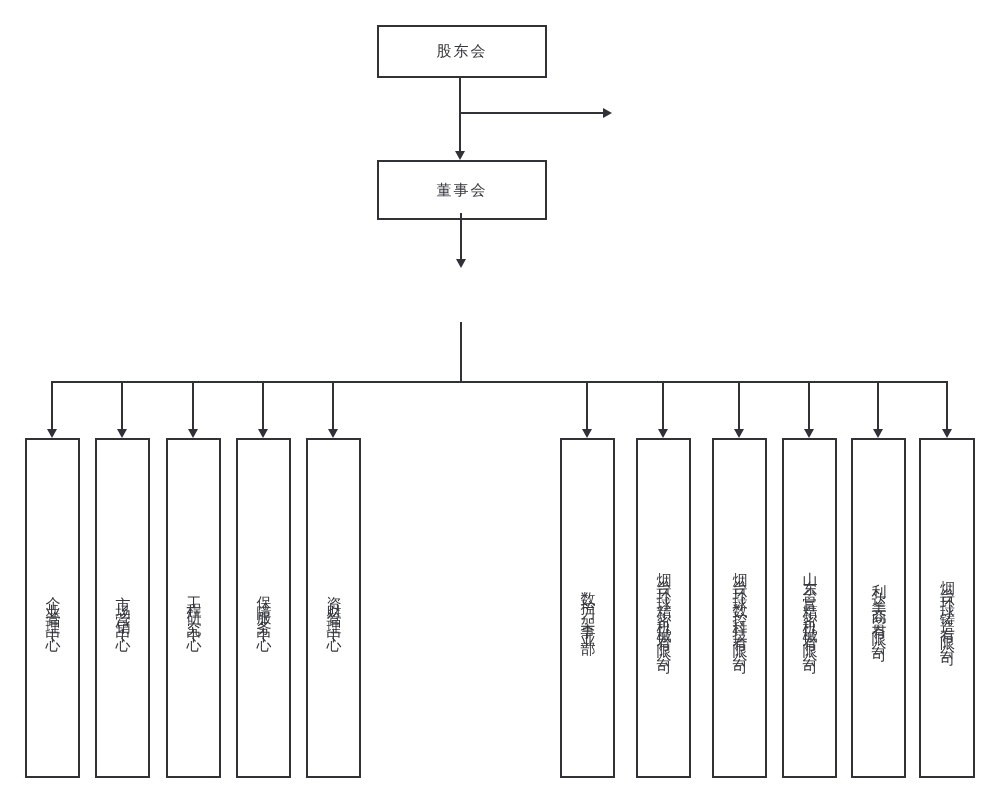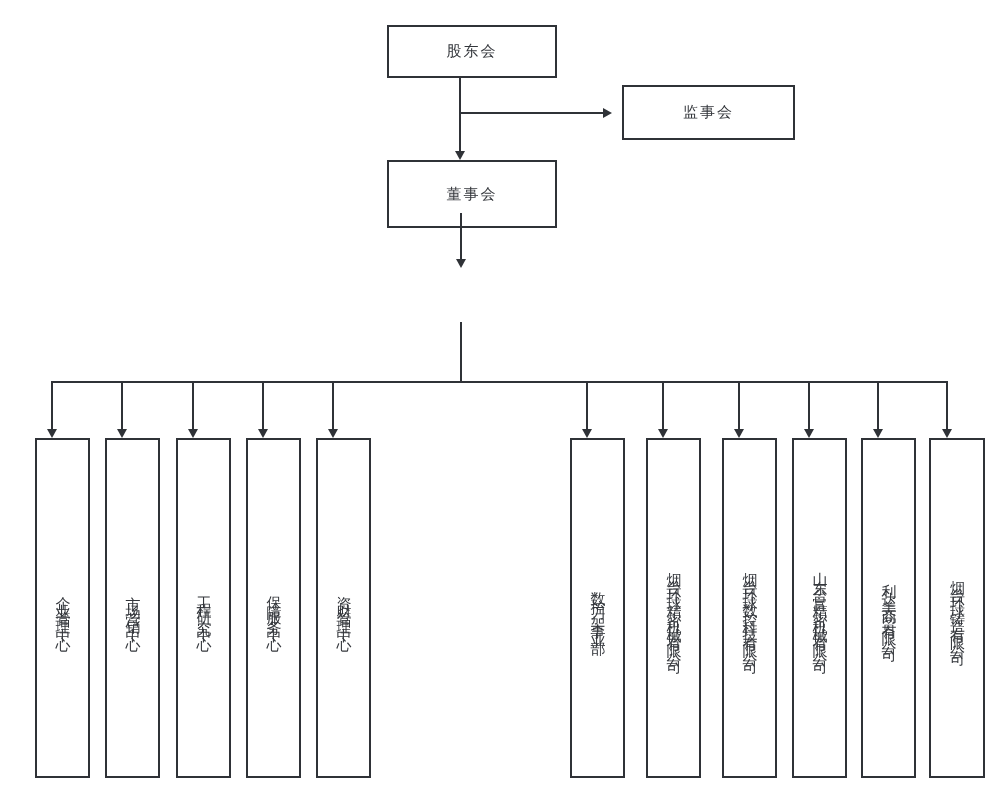--- a/index.html
+++ b/index.html
@@ -21,21 +21,20 @@
     box-sizing:border-box;
     border:2px solid var(--line);
     background:var(--bg);
     display:flex;
     align-items:center;
     justify-content:center;
     color:var(--text);
     font-size:15px;
     letter-spacing:2px;
     text-align:right;
-    margin-left:10px;
   }
   .vbox{
     writing-mode:vertical-lr;
     text-orientation:upright;
     letter-spacing:8px;
     line-height:1;
     font-size:15px;
   }
   .vline{position:absolute;width:2px;background:var(--line);}
   .hline{position:absolute;height:2px;background:var(--line);}
@@ -52,23 +51,22 @@
     border-left:9px solid var(--line);
   }
 </style>
 </head>
 <body>
 
 <div class="canvas">
 
   <div class="box" style="left:377px;top:25px;width:170px;height:53px;">股东会</div>
 
-  <div class="box" style="left:612px;top:85px;width:173px;height:55px;">监事会</div>
 
-  <div class="box" style="left:377px;top:160px;width:170px;height:68px;">董事会</div>
+  <div class="box" style="left:377px;top:160px;width:170px;height:60px;">董事会</div>
 
 
   <div class="vline" style="left:459px;top:78px;height:74px;"></div>
   <div class="arr-down" style="left:455px;top:151px;"></div>
 
   <div class="hline" style="left:459px;top:112px;width:145px;"></div>
   <div class="arr-right" style="left:603px;top:108px;"></div>
 
   <div class="vline" style="left:460px;top:213px;height:47px;"></div>
   <div class="arr-down" style="left:456px;top:259px;"></div>

